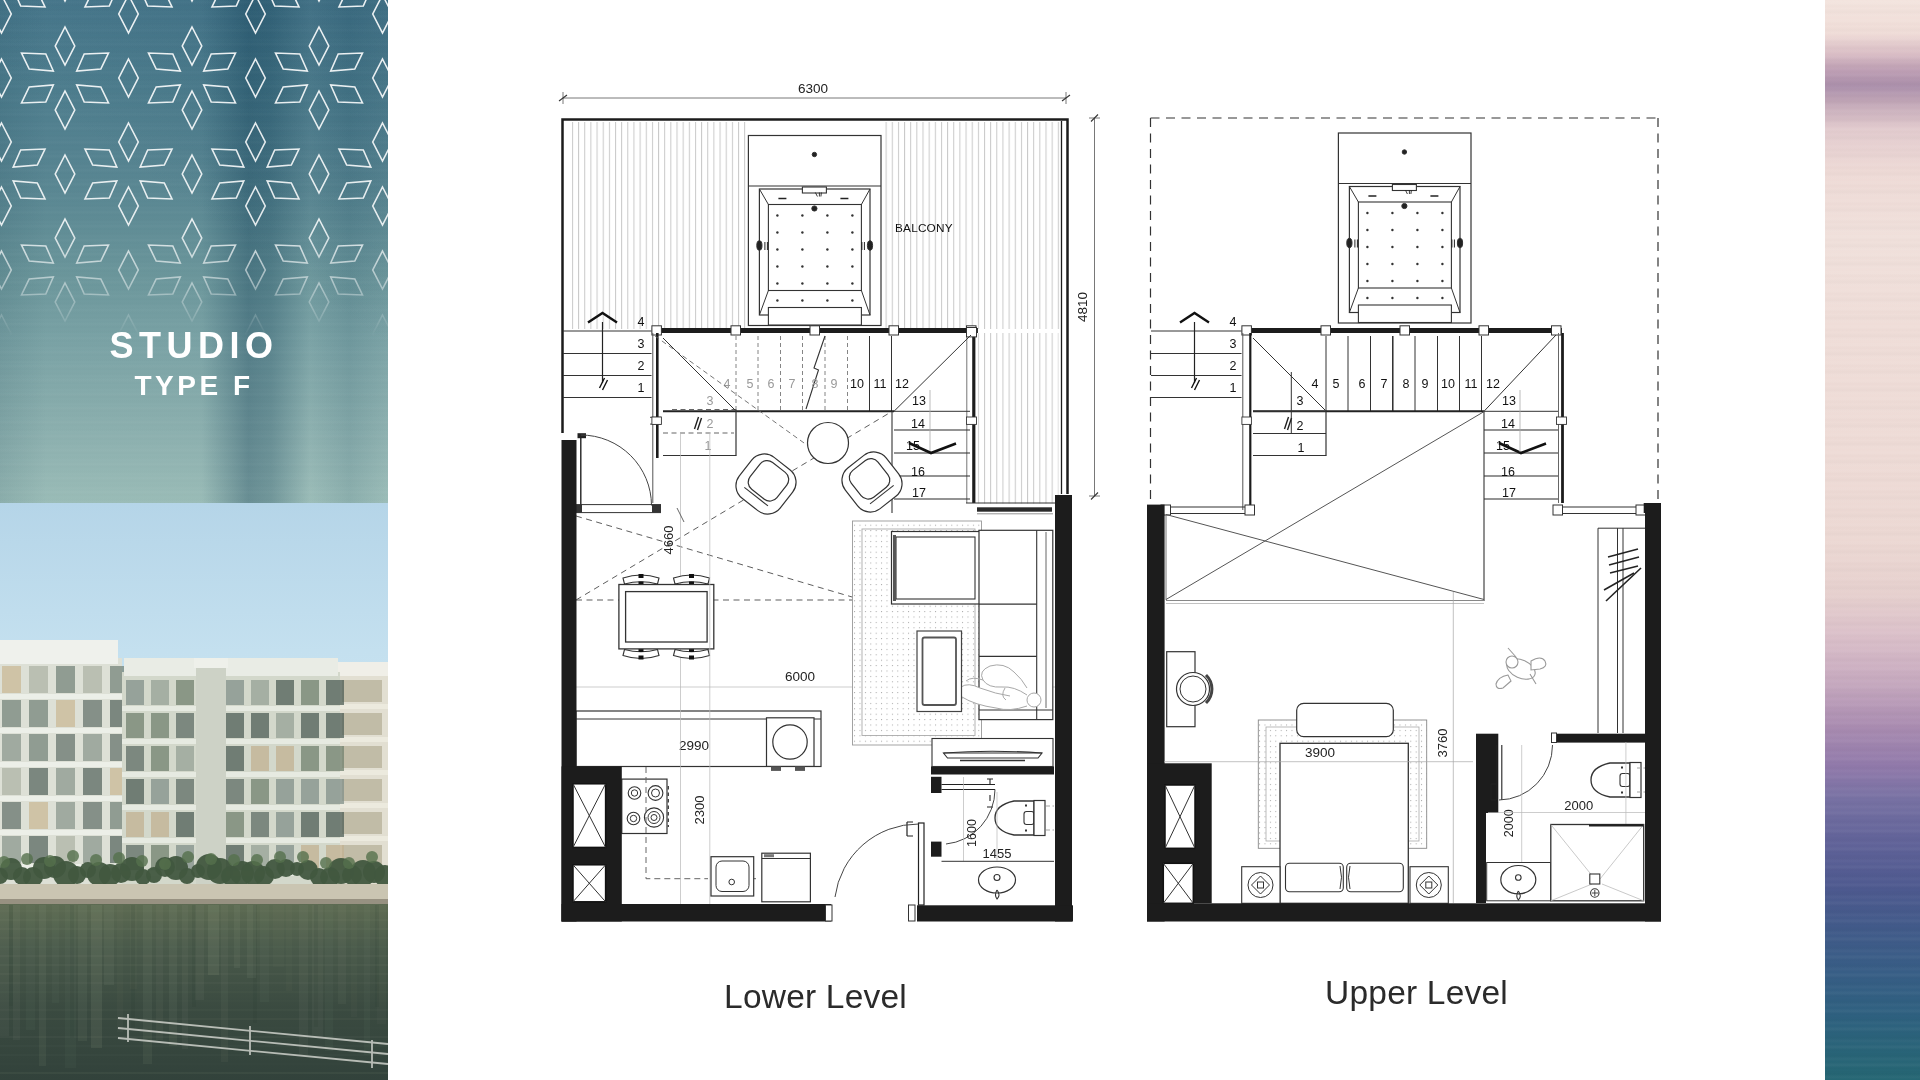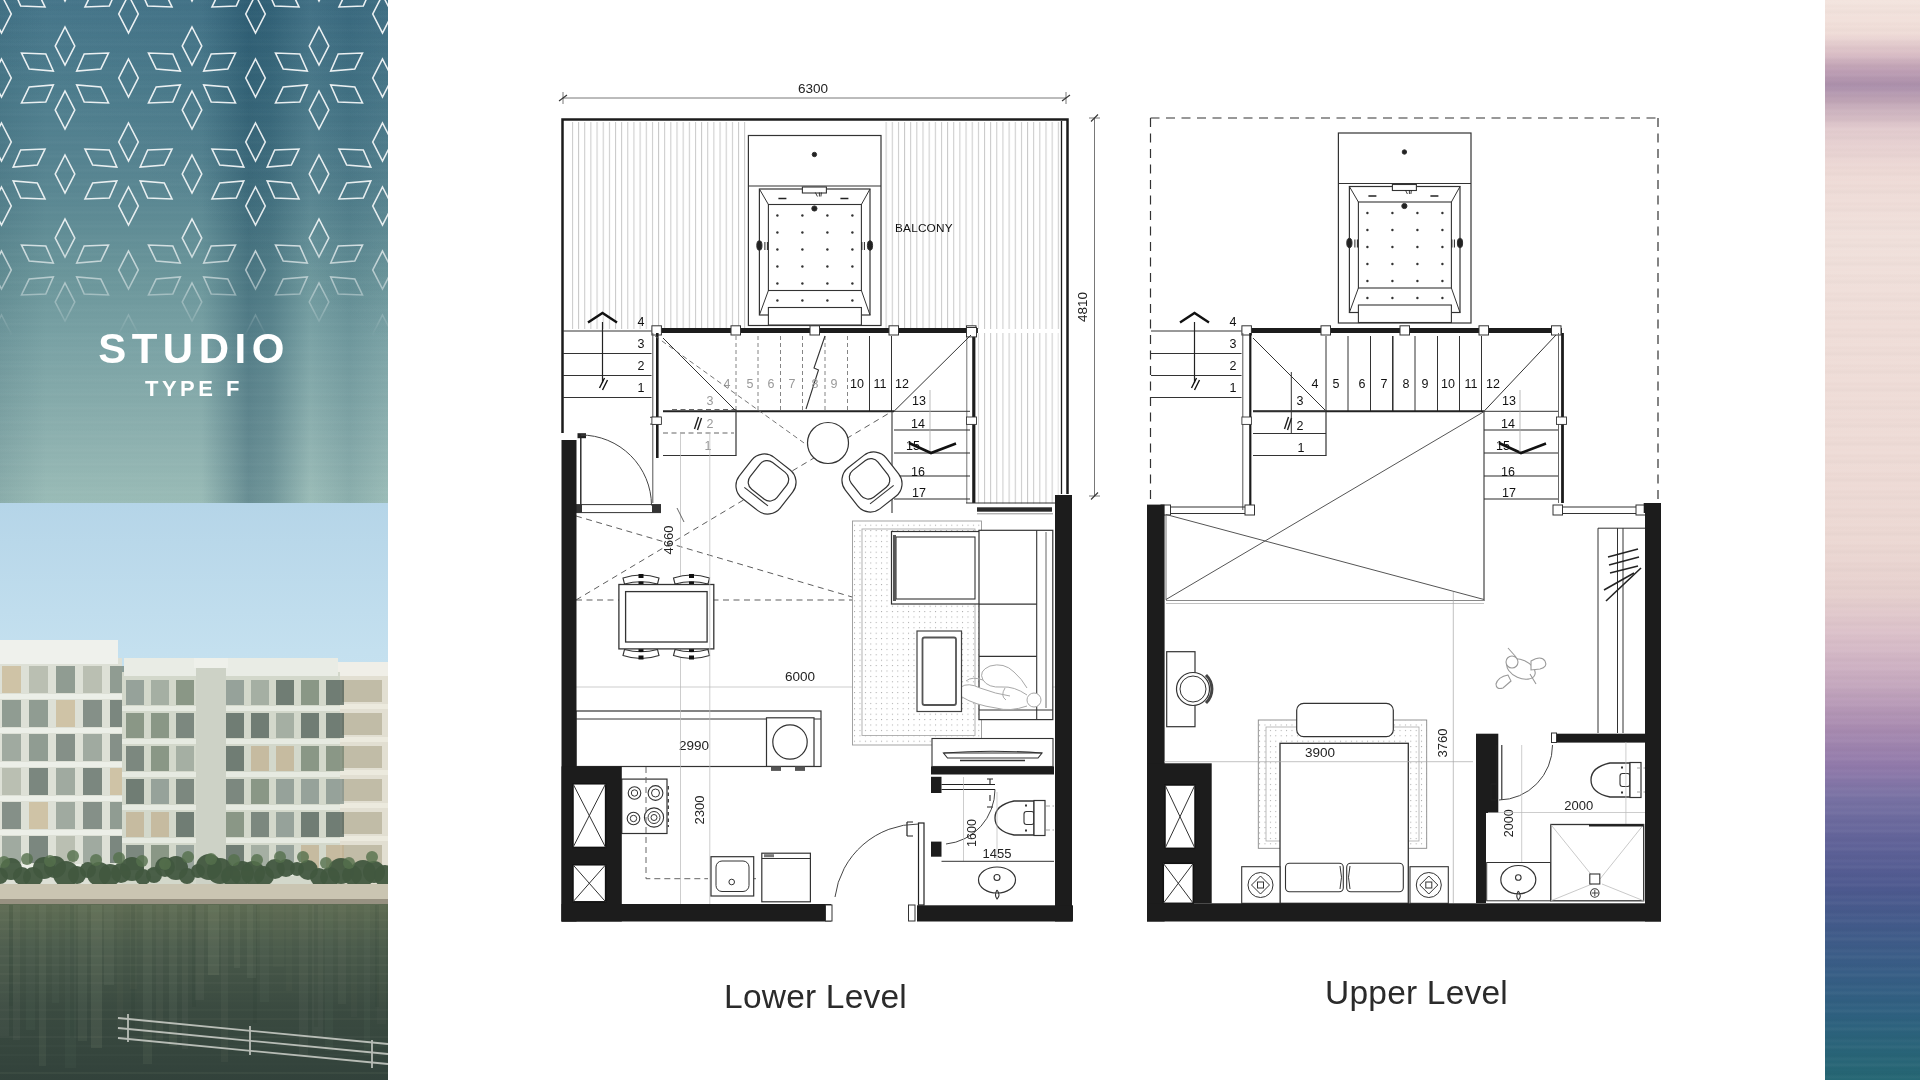--- a/index.html
+++ b/index.html
@@ -6,22 +6,22 @@
   *{box-sizing:border-box;}
   body{font-family:"Liberation Sans",sans-serif;}
   #sidebar{position:absolute;left:0;top:0;width:388px;height:503px;
     background:linear-gradient(180deg,#49798d 0%,#4e7e8e 18%,#548290 30%,#5d8a94 42%,#6b969b 55%,#7aa2a5 68%,#86abab 80%,#90b3b1 90%,#9abcb7 100%);}
   #sideband{position:absolute;left:0;top:0;width:388px;height:503px;
     background:linear-gradient(215deg,rgba(15,62,88,0.22) 0%,rgba(15,62,88,0.10) 22%,rgba(15,62,88,0) 45%),
     linear-gradient(90deg,rgba(10,50,70,0.10) 0%,rgba(10,50,70,0) 12%,rgba(10,50,70,0) 52%,rgba(10,55,80,0.34) 64%,rgba(12,58,82,0.28) 70%,rgba(255,255,255,0.02) 80%,rgba(15,60,85,0.10) 90%,rgba(255,255,255,0.02) 100%);}
   #sidestreak{position:absolute;left:0;top:0;width:388px;height:503px;opacity:0.15;
     background:repeating-linear-gradient(180deg,rgba(255,255,255,0) 0px,rgba(255,255,255,0.16) 2px,rgba(0,0,0,0.06) 5px,rgba(255,255,255,0) 7px,rgba(0,0,0,0.05) 10px,rgba(255,255,255,0.1) 12px,rgba(255,255,255,0) 14px);}
   #studio{position:absolute;left:0;top:325px;width:388px;text-align:center;color:#ffffff;}
-  #studio .t1{font-size:42px;font-weight:bold;letter-spacing:5.5px;}
-  #studio .t2{font-size:22px;font-weight:bold;letter-spacing:3.5px;margin-top:3px;}
+  #studio .t1{font-size:36px;font-weight:bold;letter-spacing:5.5px;}
+  #studio .t2{font-size:28px;font-weight:bold;letter-spacing:3.5px;margin-top:3px;}
   #photo{position:absolute;left:0;top:503px;width:388px;height:577px;overflow:hidden;}
   #rstrip{position:absolute;left:1825px;top:0;width:95px;height:1080px;
     background:linear-gradient(180deg,#f3e4de 0%,#f0ddd8 3%,#d9bdc5 5%,#bd9eb3 6.5%,#ab8fab 8%,#c2a7b7 9.5%,#e2cbce 12%,#eedad6 16%,#f0e0db 22%,#efddd8 30%,#eedbd6 42%,#ecd8d3 50%,#e6d0ce 55%,#dabfc9 59%,#c7aabf 63%,#ab8db1 67%,#9079aa 71%,#7771a3 74%,#606298 78%,#4e598f 82%,#415a89 86%,#375d85 90%,#2e607f 94%,#296378 97%,#256673 100%);}
   .streaks{position:absolute;left:0;top:0;width:100%;height:100%;opacity:0.3;
     background:repeating-linear-gradient(180deg,rgba(255,255,255,0.0) 0px,rgba(255,255,255,0.15) 3px,rgba(0,0,0,0.04) 6px,rgba(255,255,255,0.0) 8px,rgba(0,0,0,0.06) 12px,rgba(255,255,255,0.1) 15px,rgba(255,255,255,0.0) 18px);}
   #plansvg{position:absolute;left:0;top:0;}
 </style>
 </head>
 <body>
 

